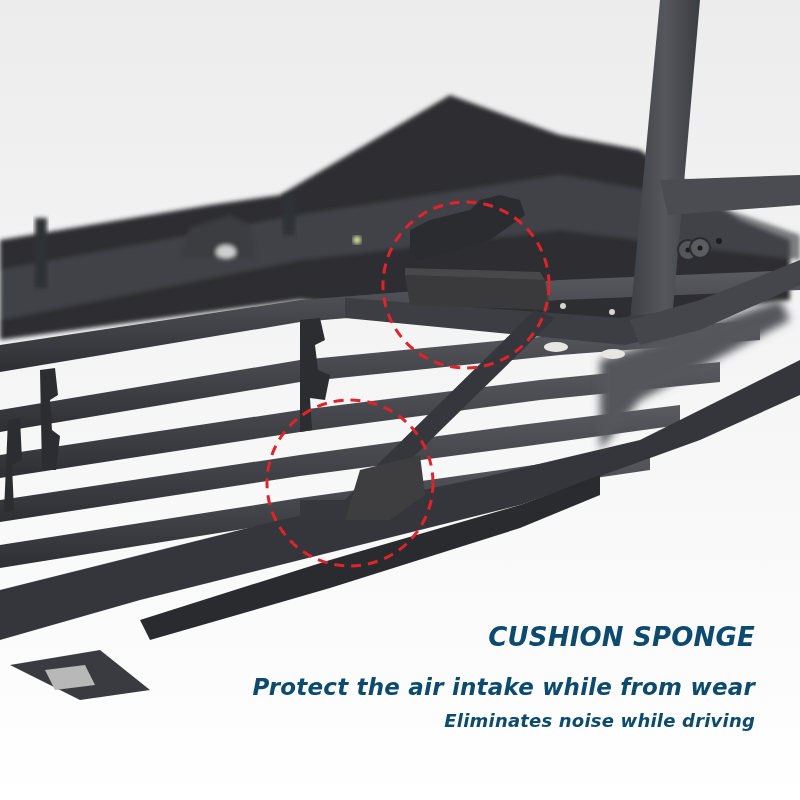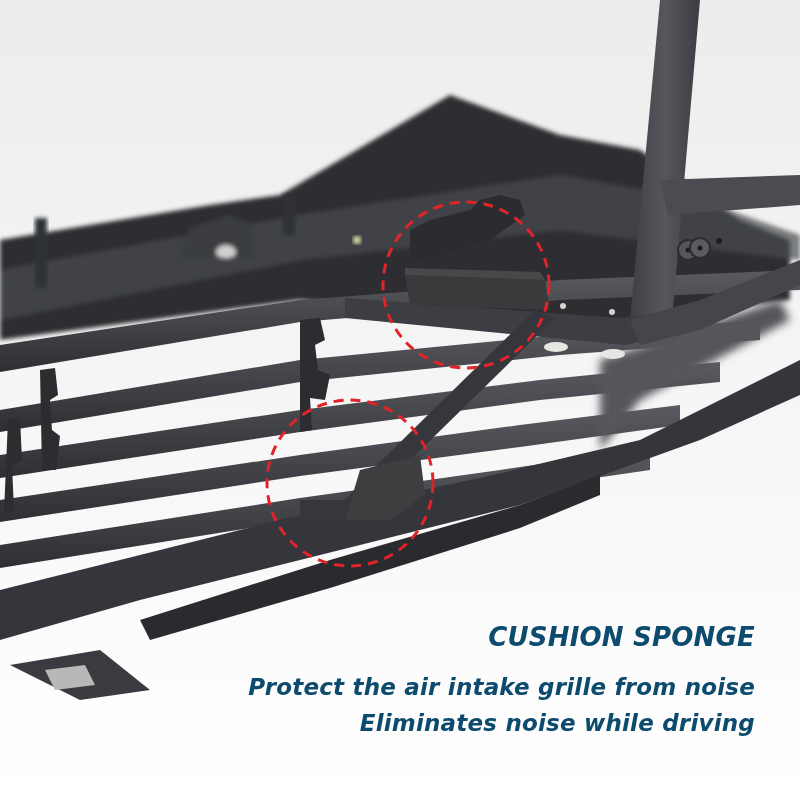--- a/index.html
+++ b/index.html
@@ -1,21 +1,21 @@
 <!DOCTYPE html>
 <html><head>
   <meta charset="utf-8">
   <style>
     html, body { margin: 0; padding: 0; }
     body { width: 800px; height: 800px; overflow: hidden; background: #ffffff; position: relative; font-family: "Liberation Sans", sans-serif; }
     .scene { position: absolute; left: 0; top: 0; width: 800px; height: 800px; }
     .caption { position: absolute; right: 45px; text-align: right; font-style: italic; font-weight: bold; color: #0c4a6e; font-family: "DejaVu Sans", sans-serif; white-space: nowrap; letter-spacing: 0.2px; }
     .caption.title { top: 622px; font-size: 26px; }
     .caption.line1 { top: 674px; font-size: 23px; }
-    .caption.line2 { top: 710px; font-size: 23px; }
+    .caption.line2 { top: 710px; font-size: 18px; }
   </style>
 </head>
 <body>
 
 <svg class="scene" viewBox="0 0 800 800" xmlns="http://www.w3.org/2000/svg">
   <defs>
     <linearGradient id="bg" x1="0" y1="0" x2="0" y2="1">
       <stop offset="0" stop-color="#ececec"></stop>
       <stop offset="0.35" stop-color="#f3f3f3"></stop>
       <stop offset="1" stop-color="#ffffff"></stop>
@@ -115,14 +115,14 @@
     <path d="M360,470 L420,455 L425,495 L390,520 L345,520 Z" fill="#3e3e40"></path>
   </g>
 
   <circle cx="357" cy="240" r="4" fill="#dfe8a0" filter="url(#blur2)"></circle>
 
   <circle cx="466" cy="285" r="83" fill="none" stroke="#e0242a" stroke-width="3" stroke-dasharray="10 7"></circle>
   <circle cx="350" cy="483" r="83" fill="none" stroke="#e0242a" stroke-width="3" stroke-dasharray="10 7"></circle>
 </svg>
 
 <div class="caption title">CUSHION SPONGE</div>
-<div class="caption line1">Protect the air intake grille from noise</div>
+<div class="caption line1">Protect the air intake while from wear</div>
 <div class="caption line2">Eliminates noise while driving</div>
 
 </body></html>

